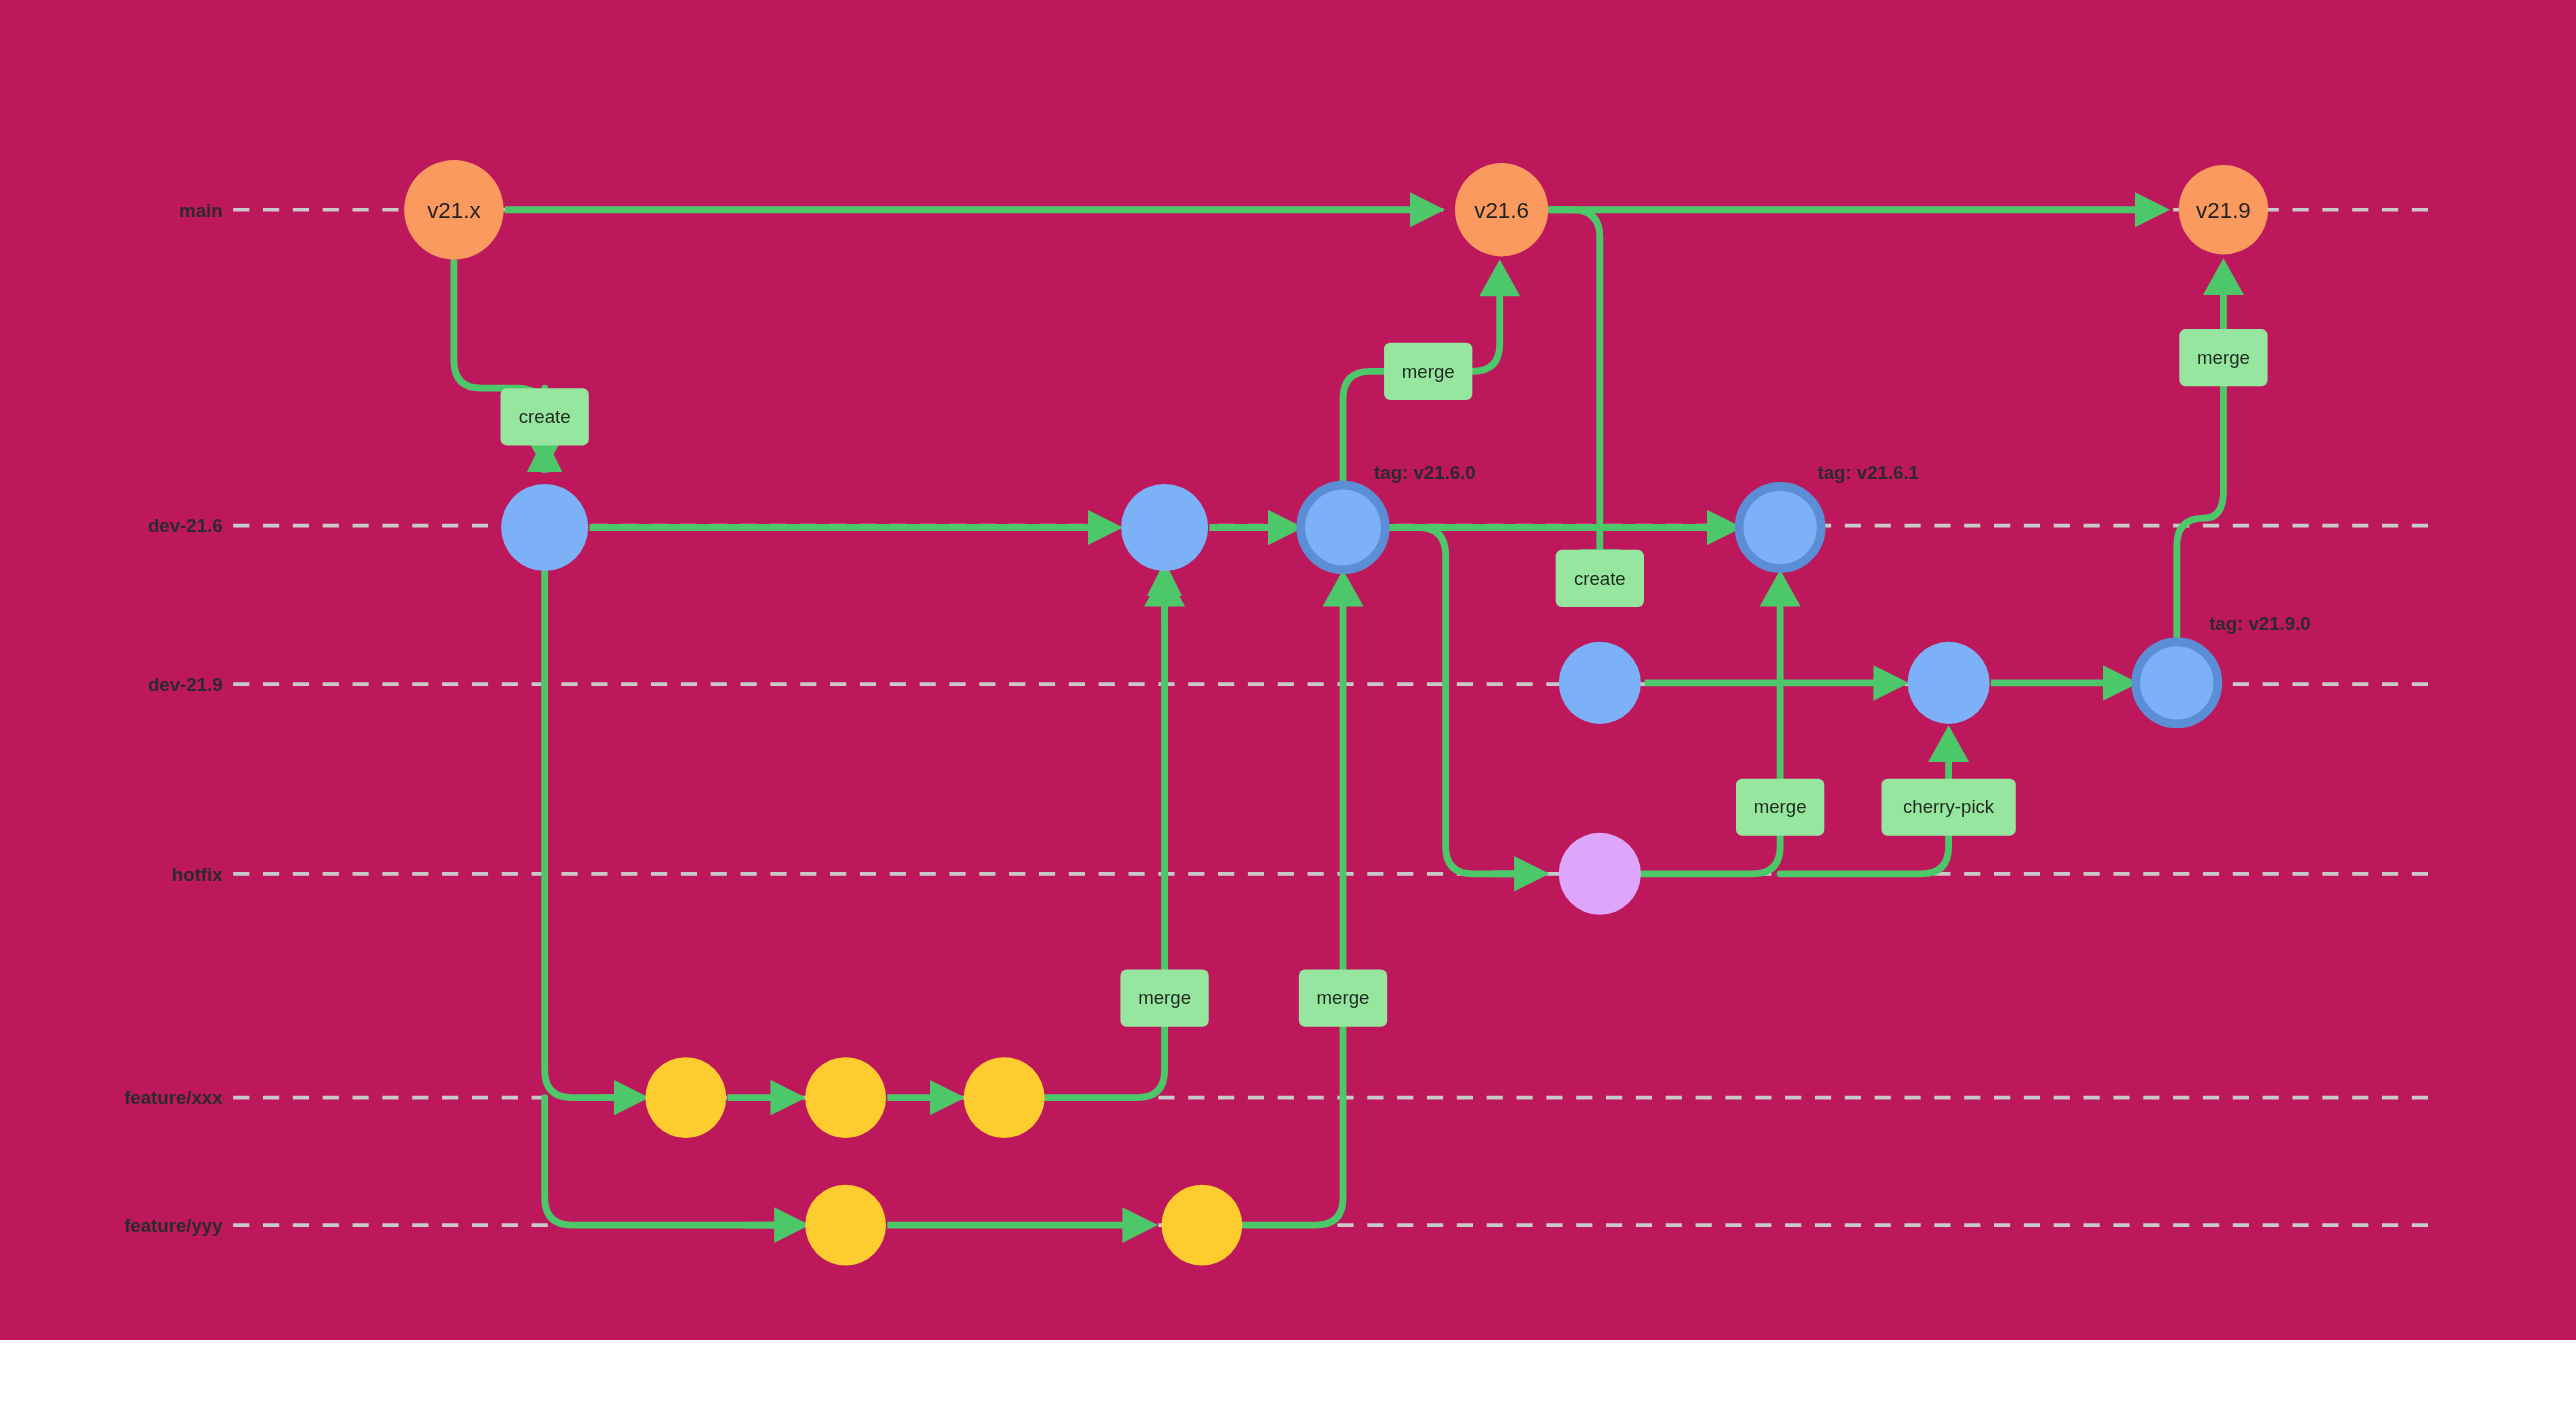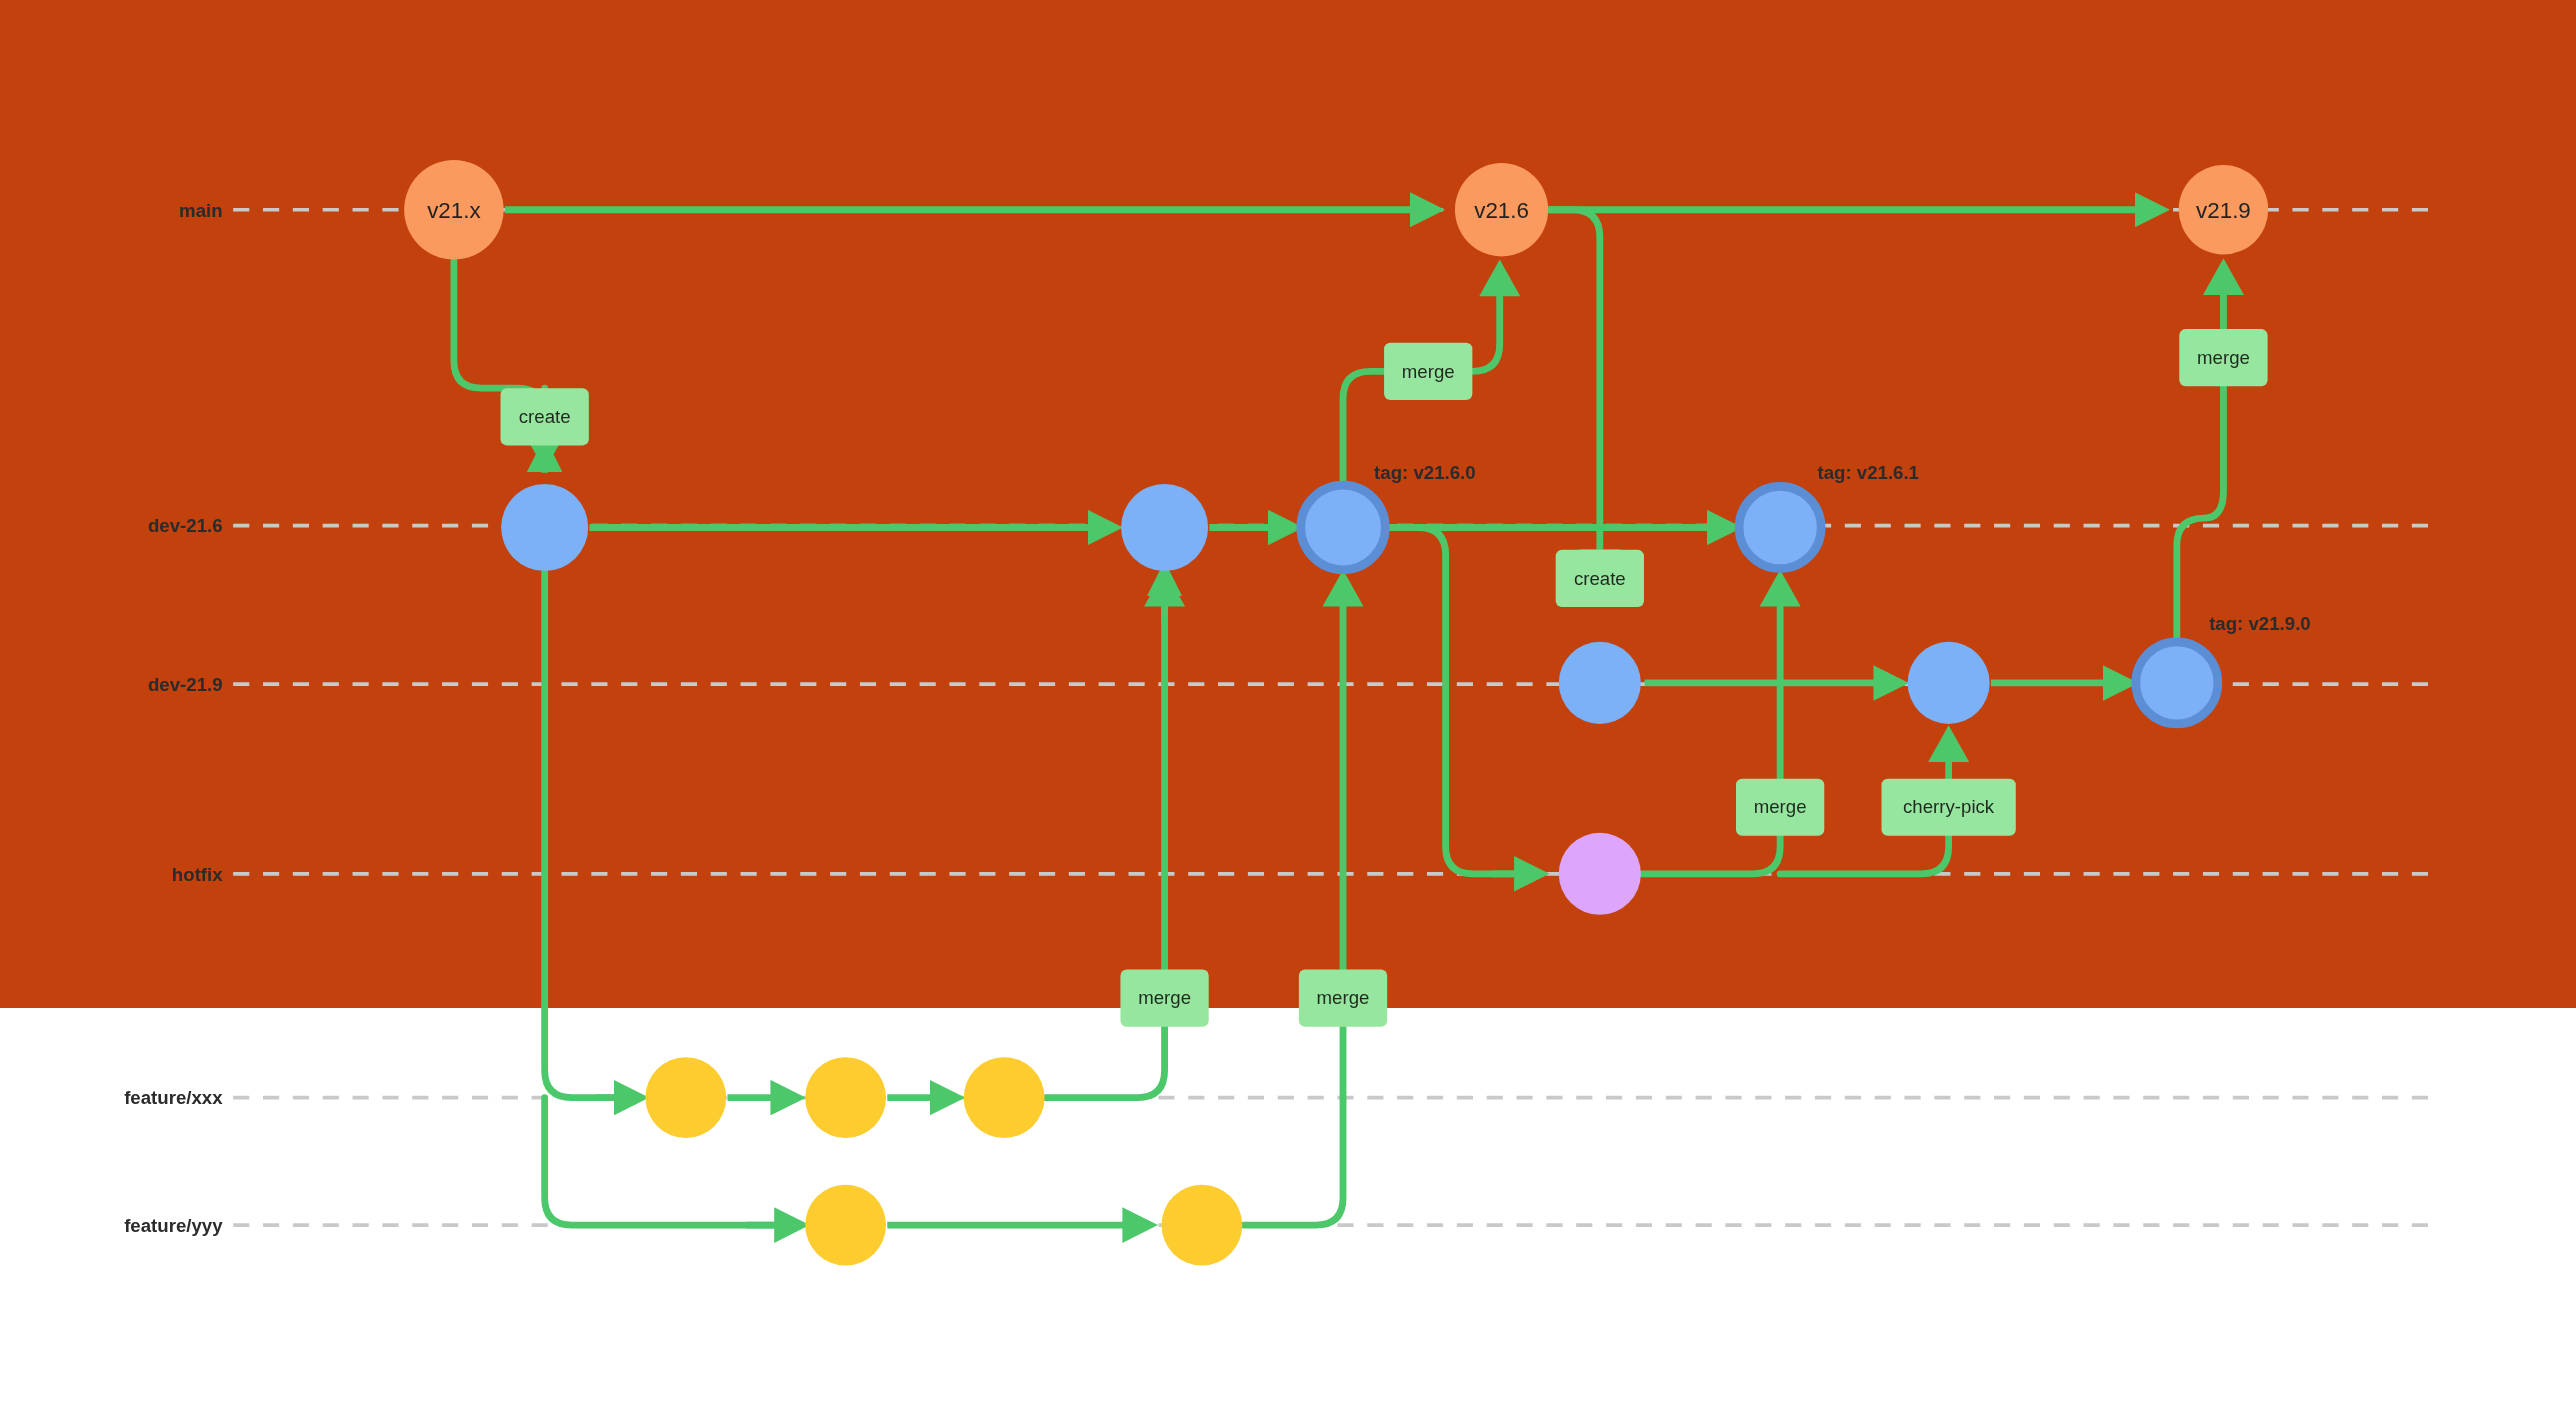--- a/index.html
+++ b/index.html
@@ -9,22 +9,22 @@
   }
   body {
     font-family: "Liberation Sans", sans-serif;
     width: 2576px;
     height: 1428px;
     overflow: hidden;
   }
   #diagram-root {
     position: relative;
     width: 2576px;
-    height: 1008px;
-    background: #c2410c;
+    height: 1340px;
+    background: #be185d;
   }
   #git-graph-svg {
     position: absolute;
     left: 0;
     top: 0;
     width: 2576px;
     height: 1428px;
     display: block;
   }
   .lane-label {

